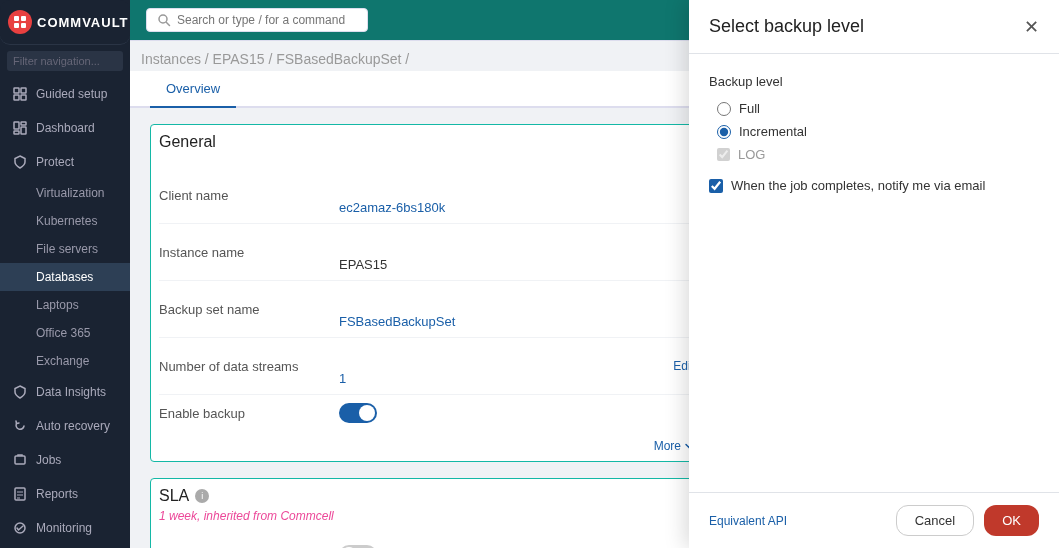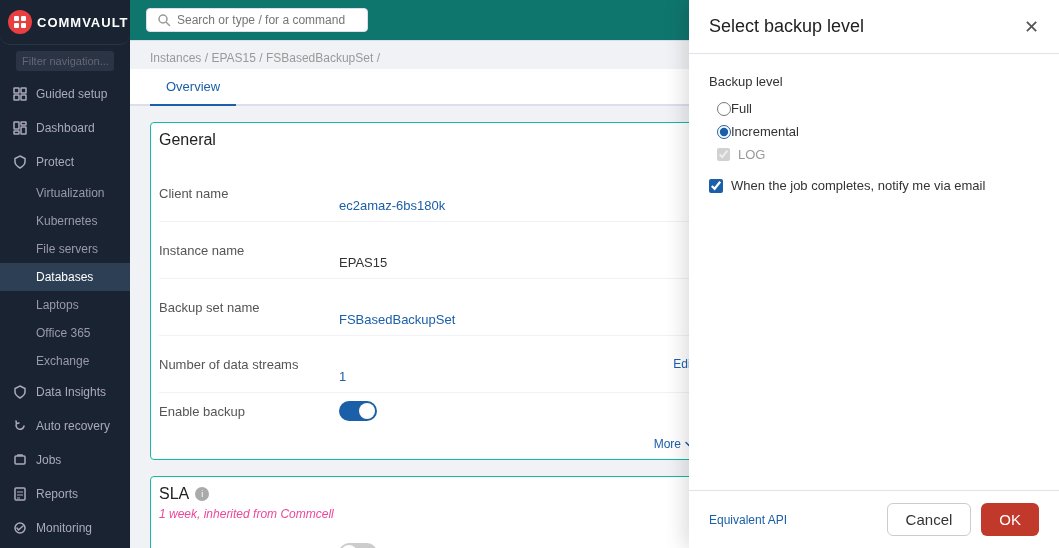--- a/index.html
+++ b/index.html
@@ -4,39 +4,39 @@
   <style>
     * { box-sizing: border-box; margin: 0; padding: 0; }
     body { font-family: -apple-system, BlinkMacSystemFont, 'Segoe UI', sans-serif; font-size: 13px; color: #333; background: #f0f2f5; display: flex; height: 548px; overflow: hidden; }
 
     
     .sidebar { width: 130px; background: #1a2332; color: #ccc; display: flex; flex-direction: column; height: 100%; flex-shrink: 0; }
     .sidebar-header { display: flex; align-items: flex-start; padding: 10px 8px; background: #1a2332; border-bottom: 1px solid #2a3445; border-radius: 10px; }
     .sidebar-logo { display: flex; align-items: center; gap: 5px; }
     .logo-icon { width: 24px; height: 24px; background: #e84040; border-radius: 50%; display: flex; align-items: center; justify-content: center; color: white; font-size: 10px; font-weight: bold; }
     .logo-text { color: white; font-size: 13px; font-weight: 600; letter-spacing: 1px; }
-    .sidebar-search { padding: 6px 16px; }
+    .sidebar-search { padding: 6px 7px; }
     .sidebar-search input { width: 100%; background: #2a3445; border: none; border-radius: 3px; color: #ccc; padding: 4px 6px; font-size: 11px; }
     .sidebar-search input::placeholder { color: #667; }
     .nav-item { display: flex; align-items: center; gap: 8px; padding: 9px 12px; cursor: pointer; color: #aab; font-size: 12px; }
     .nav-icon { width: 16px; height: 16px; flex-shrink: 0; display: flex; align-items: center; justify-content: center; }
     .nav-label { font-size: 12px; }
     .nav-sub-item { padding: 7px 12px 7px 36px; cursor: pointer; color: #99a; font-size: 12px; }
     .nav-sub-item.active { background: #2d3f55; color: white; }
 
     
     .main { flex: 1; display: flex; flex-direction: column; background: #f0f2f5; overflow: hidden; }
 
     
     .topbar { background: #0f766e; padding: 8px 16px; display: flex; align-items: center; gap: 10px; border-bottom: 1px solid #dde; height: 44px; }
     .search-bar { display: flex; align-items: center; background: white; border: 1px solid #dde; border-radius: 4px; padding: 4px 10px; gap: 6px; min-width: 220px; }
     .search-bar input { border: none; outline: none; font-size: 12px; color: #555; width: 180px; }
 
     
-    .breadcrumb { padding: 10px 20px 4px; font-size: 12px; color: #5b8dd9; }
+    .breadcrumb { padding: 10px 11px 4px; font-size: 14px; color: #5b8dd9; }
     .breadcrumb span { color: #999; }
     .page-title { padding: 0 20px 12px; font-size: 22px; font-weight: 400; color: #222; }
 
     
     .tabs { display: flex; border-bottom: 2px solid #dde; padding: 0 20px; background: white; margin: 0; }
     .tab { padding: 10px 16px; cursor: pointer; font-size: 13px; color: #555; border-bottom: 2px solid transparent; margin-bottom: -2px; }
     .tab.active { color: #1a5fa8; border-bottom-color: #1a5fa8; font-weight: 500; }
 
     
     .cards-area { padding: 16px 20px; display: grid; grid-template-columns: 1fr 320px; gap: 16px; }
@@ -69,27 +69,27 @@
     .link-text { color: #1a5fa8; font-size: 12px; cursor: pointer; }
     .small-text { font-size: 12px; color: #555; }
     .dialog { position: fixed; top: 0; right: 0; width: 370px; height: 100%; background: white; box-shadow: -4px 0 20px rgba(0,0,0,0.15); display: flex; flex-direction: column; z-index: 101; }
     .dialog-header { display: flex; align-items: center; justify-content: space-between; padding: 16px 20px; border-bottom: 1px solid #e0e3e8; }
     .dialog-title { font-size: 18px; font-weight: 400; color: #222; }
     .close-btn { cursor: pointer; color: #555; font-size: 18px; line-height: 1; }
     .dialog-body { flex: 1; padding: 20px; }
     .dialog-footer { padding: 12px 20px; border-top: 1px solid #e0e3e8; display: flex; align-items: center; justify-content: space-between; }
     .footer-left { color: #1a5fa8; font-size: 12px; cursor: pointer; }
     .footer-btns { display: flex; gap: 10px; }
-    .btn { padding: 7px 18px; border-radius: 6px; border: none; cursor: pointer; font-size: 15px; }
+    .btn { padding: 7px 18px; border-radius: 12px; border: none; cursor: pointer; font-size: 13px; }
     .btn-cancel { background: white; border: 1px solid #ccc; color: #333; }
     .btn-ok { background: #c0392b; color: white; }
 
     .section-label { font-size: 13px; color: #333; font-weight: 500; margin-bottom: 12px; }
     .radio-group { display: flex; flex-direction: column; gap: 8px; padding-left: 8px; margin-bottom: 8px; }
-    .radio-item { display: flex; align-items: center; font-size: 13px; color: #333; }
+    .radio-item { display: flex; align-items: center; gap: 8px; font-size: 13px; color: #333; }
     .radio-input { width: 14px; height: 14px; accent-color: #1a5fa8; }
     .checkbox-item { display: flex; align-items: center; gap: 8px; font-size: 13px; color: #999; padding-left: 8px; margin-bottom: 16px; }
     .checkbox-item input { accent-color: #aaa; }
     .notify-row { display: flex; align-items: center; gap: 8px; font-size: 13px; color: #333; }
     .notify-checkbox { width: 14px; height: 14px; accent-color: #1a5fa8; }
   </style>
 </head>
 <body>
 
 <div class="sidebar">

